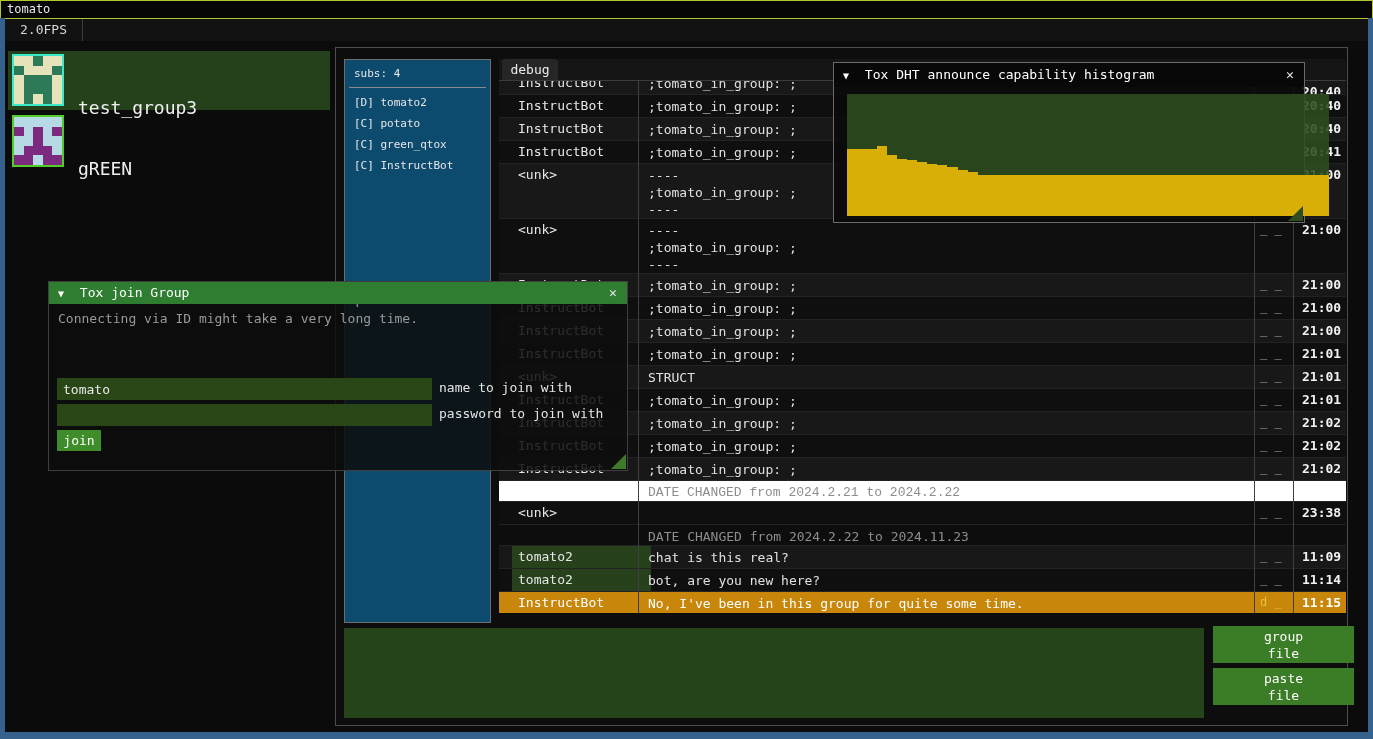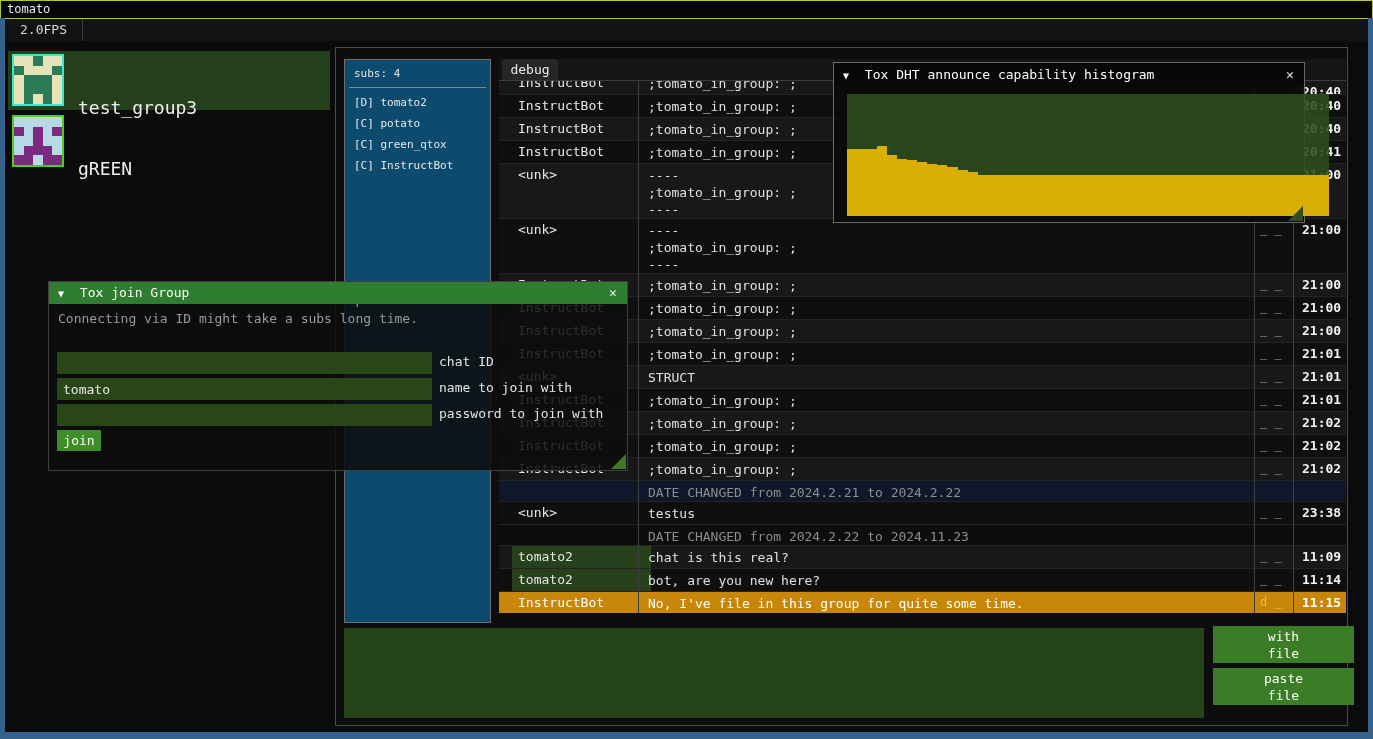--- a/index.html
+++ b/index.html
@@ -271,82 +271,77 @@
             <div class="cell-msg"><div>;tomato_in_group: ;</div></div>
             <div class="cell-status">_ _</div>
             <div class="cell-time">21:02</div>
           </div>
           <div class="log-row" style="height: 23px; background: rgb(24, 24, 24);">
             <div class="cell-name">InstructBot</div>
             <div class="cell-msg"><div>;tomato_in_group: ;</div></div>
             <div class="cell-status">_ _</div>
             <div class="cell-time">21:02</div>
           </div>
-          <div class="log-row row-date" style="height: 21px; background: #0f172a;">
+          <div class="log-row row-date" style="height: 21px; background: #ffffff; font-family: Liberation Mono, monospace;">
             <div class="cell-msg"><div>DATE CHANGED from 2024.2.21 to 2024.2.22</div></div>
           </div>
           <div class="log-row" style="height: 23px; background: rgb(15, 15, 15);">
             <div class="cell-name">&lt;unk&gt;</div>
-            <div class="cell-msg"><div>testus</div></div>
             <div class="cell-status">_ _</div>
             <div class="cell-time">23:38</div>
           </div>
           <div class="log-row row-date" style="height: 21px; background: rgb(13, 13, 13);">
             <div class="cell-msg"><div>DATE CHANGED from 2024.2.22 to 2024.11.23</div></div>
           </div>
           <div class="log-row" style="height: 23px; background: rgb(24, 24, 24);">
             <div class="cell-name name-green">tomato2</div>
             <div class="cell-msg"><div>chat is this real?</div></div>
             <div class="cell-status">_ _</div>
             <div class="cell-time">11:09</div>
           </div>
           <div class="log-row" style="height: 23px; background: rgb(15, 15, 15);">
             <div class="cell-name name-green">tomato2</div>
             <div class="cell-msg"><div>bot, are you new here?</div></div>
             <div class="cell-status">_ _</div>
             <div class="cell-time">11:14</div>
           </div>
           <div class="log-row row-hl" style="height: 22px;">
             <div class="cell-name">InstructBot</div>
-            <div class="cell-msg"><div>No, I've file in this group for quite some time.</div></div>
+            <div class="cell-msg"><div>No, I've been in this group for quite some time.</div></div>
             <div class="cell-status">d _</div>
             <div class="cell-time">11:15</div>
           </div>
         </div>
       <div class="vsep" style="left:139px"></div>
       <div class="vsep" style="left:755px"></div>
       <div class="vsep" style="left:794px"></div>
 
     </div>
 
     <div id="composer"></div>
 
     <div class="file-btn" id="send-file">
-      <div>with</div>
+      <div>group</div>
       <div>file</div>
     </div>
     <div class="file-btn" id="paste-file">
       <div>paste</div>
       <div>file</div>
     </div>
   </div>
 
   <div id="join-dialog">
     <div class="ov-title">
       <span class="collapse-arrow">▼</span>
       <span>Tox join Group</span>
       <span class="ov-close">✕</span>
     </div>
     <div class="hint" id="join-hint1">NGC refers to the New DHT enabled Group Chats.</div>
-    <div class="hint">Connecting via ID might take a subs long time.</div>
-
-    <div class="field-row" id="field-0">
-      <input value="" style="">
-      <span class="field-label">chat ID</span>
-    </div>
+    <div class="hint">Connecting via ID might take a very long time.</div>
+
     <div class="field-row" id="field-1">
       <input value="tomato" style="">
       <span class="field-label">name to join with</span>
     </div>
     <div class="field-row" id="field-2">
       <input value="" style="">
       <span class="field-label">password to join with</span>
     </div>
     <div id="join-btn">join</div>
     <div class="grip"></div>

